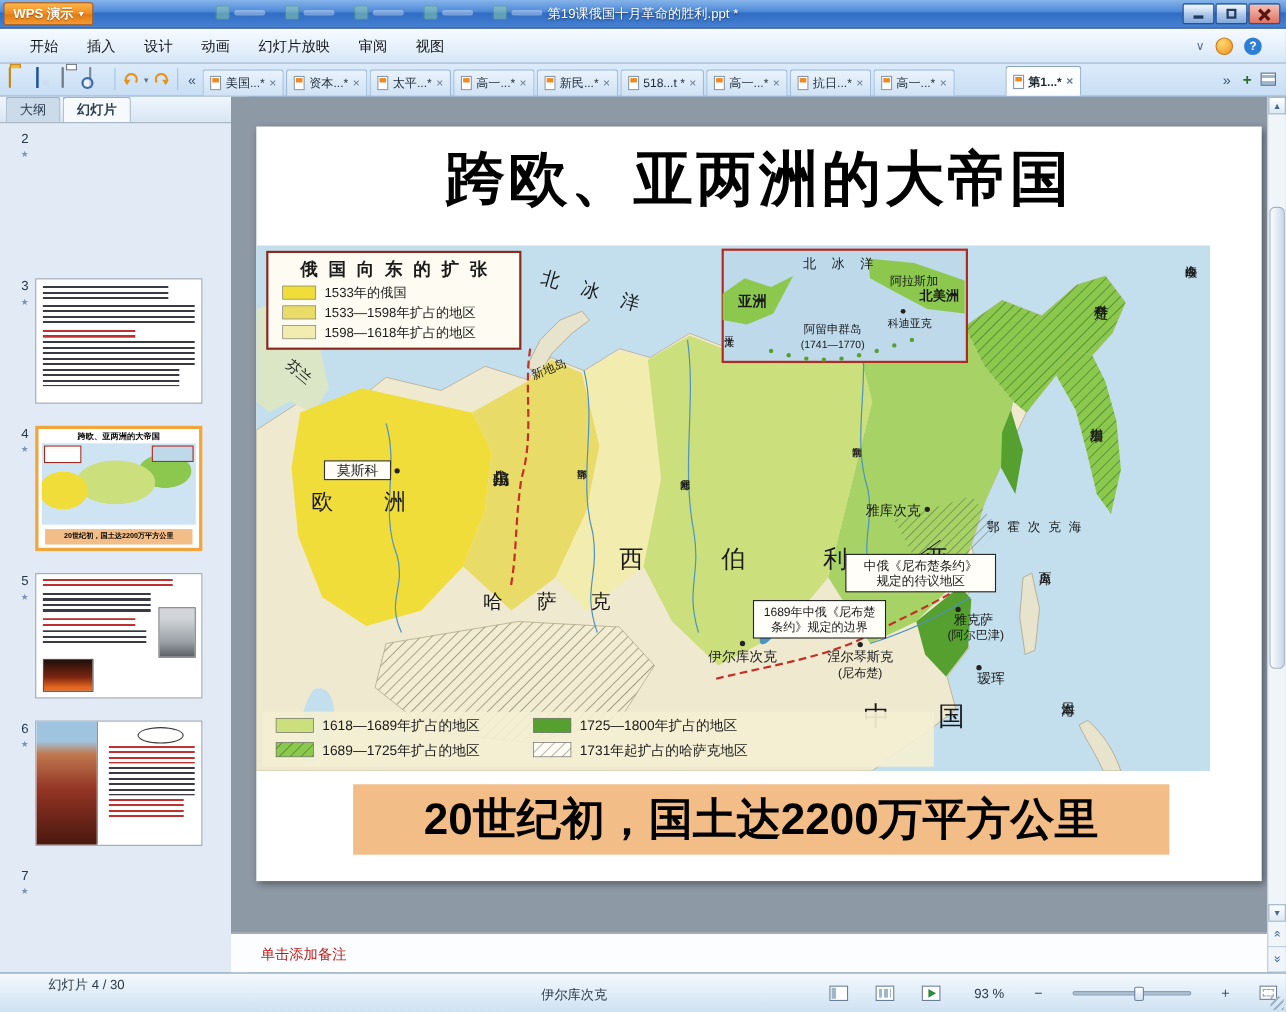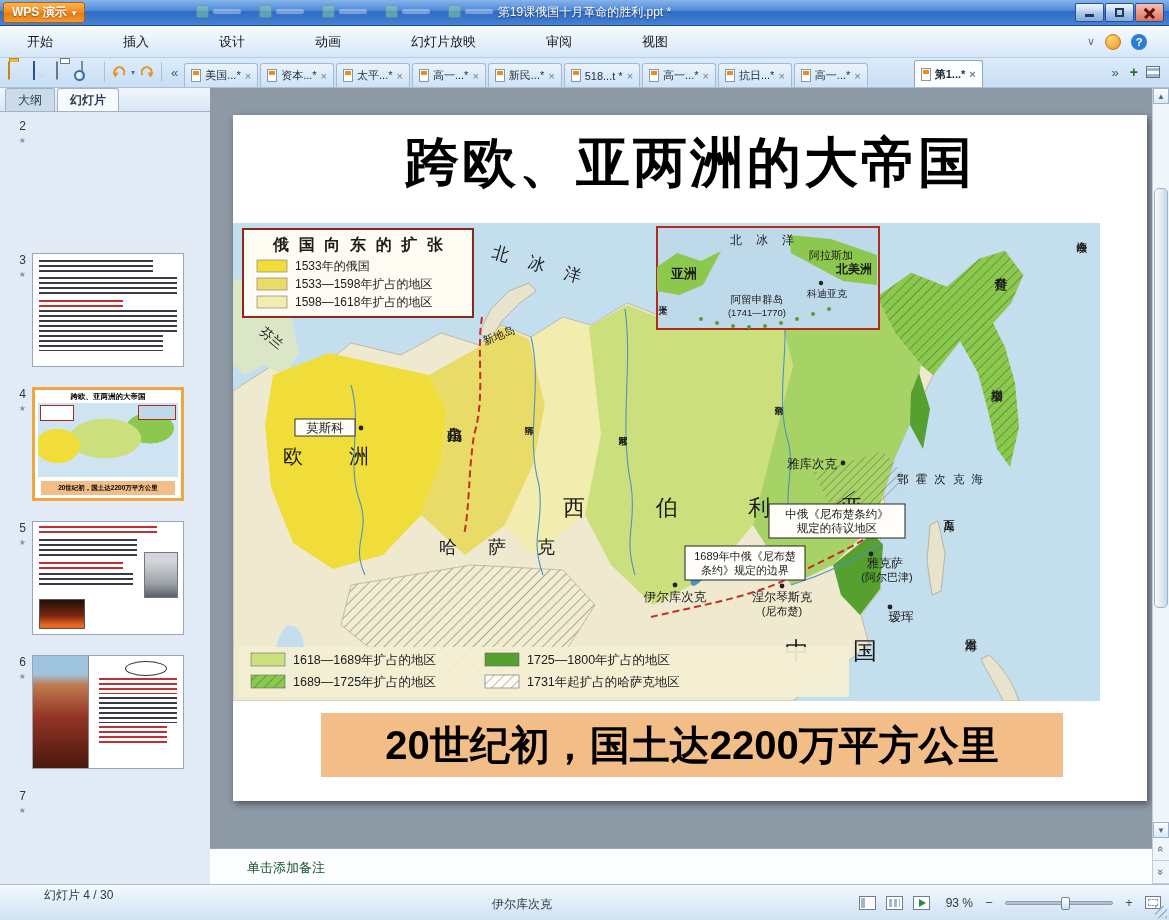--- a/index.html
+++ b/index.html
@@ -27,21 +27,21 @@
     background:linear-gradient(rgba(255,255,255,.9),rgba(185,208,236,.55)); }
   .win-btn.close { background:linear-gradient(#f6c0b4,#dd7363); }
   .g-min { position:absolute; left:9px; right:9px; bottom:4px; height:3px; background:#203a5c; }
   .g-max { position:absolute; left:9px; right:9px; top:4px; bottom:4px; border:2px solid #203a5c; }
   .g-x1,.g-x2 { position:absolute; left:7px; right:7px; top:8px; height:2.5px; background:#5c1410; }
   .g-x1 { transform:rotate(45deg); } .g-x2 { transform:rotate(-45deg); }
 
   
   .menubar { position:absolute; top:26px; left:0; right:0; height:32px;
     background:linear-gradient(#f7fbff,#e4effb 60%,#d5e6f7); border-bottom:1px solid #b6cee6;
-    display:flex; align-items:center; padding:0 14px;gap:44px; }
+    display:flex; align-items:center; padding:0 14px; }
   .menu-item { padding:5px 13px; font-size:13px; color:#14161a; }
   .menu-right { margin-left:auto; display:flex; align-items:center; gap:10px; padding-right:8px; }
   .mr-caret { color:#5a718a; font-size:11px; }
   .mr-promo { width:16px; height:16px; border-radius:50%; background:radial-gradient(circle at 35% 30%,#ffd96e,#f09020); border:1px solid #c87a14; }
   .mr-help { width:16px; height:16px; border-radius:50%; background:#2d7fd6; color:#fff; font-size:11px;
     font-weight:bold; text-align:center; line-height:16px; }
 
   
   .doctabbar { position:absolute; top:58px; left:0; right:0; height:30px;
     background:linear-gradient(#dcebfa,#c8def4); border-bottom:1px solid #a4c2e0;
@@ -123,37 +123,37 @@
     box-shadow:2px 3px 7px rgba(0,0,0,.45); }
   .slide-title { position:absolute; top:12px; left:0; right:0; text-align:center;
     font-size:54px; font-weight:bold; color:#000; letter-spacing:3px; white-space:nowrap; }
   .map-wrap { position:absolute; left:0; top:108px; width:867px; height:478px; }
   .map-wrap svg { width:100%; height:100%; display:block; }
   svg text { font-family:"Liberation Sans","DejaVu Sans",sans-serif; fill:#1a1a1a; }
   .vt { writing-mode:vertical-rl; text-orientation:upright; }
   .caption { position:absolute; left:88px; top:598px; width:742px; height:64px; background:#f2bd86;
     font-size:40px; font-weight:bold; color:#000; text-align:center; line-height:64px; white-space:nowrap; }
   .notes { position:absolute; left:0; right:17px; bottom:0; height:36px; background:#fcfdfe;
-    border-top:1px solid #96a4b4; font-size:13px; color:#14532d; padding:10px 0 0 37px; }
+    border-top:1px solid #96a4b4; font-size:13px; color:#b91c1c; padding:10px 0 0 27px; }
   .vscroll { position:absolute; right:0; top:0; bottom:46px; width:17px; background:#f0f5fa; border-left:1px solid #bccddd; }
   .vs-btn { position:absolute; left:0; right:0; height:16px; background:linear-gradient(#fdfeff,#dce8f3);
     border:1px solid #9fb2c6; text-align:center; font-size:8px; color:#4a6a8a; line-height:15px; }
   .vs-btn.up { top:0; } .vs-btn.down { bottom:0; }
   .vs-thumb { position:absolute; left:1px; right:1px; top:100px; height:420px;
     background:linear-gradient(90deg,#fdfeff,#c8d8e8); border:1px solid #9fb2c6; border-radius:5px; }
   .nav-dbl { position:absolute; right:0; bottom:0; width:17px; height:46px; border-left:1px solid #bccddd; background:#f0f5fa; }
   .nd { height:23px; border-bottom:1px solid #bccddd; text-align:center; }
   .nd span { display:inline-block; font-size:11px; color:#2c5a8c; transform:rotate(90deg); line-height:22px; }
 
   
   .statusbar { position:absolute; left:0; right:0; bottom:0; height:36px;
     background:linear-gradient(#f4f9fd,#dfecf8 55%,#cfe1f1); border-top:1px solid #a4bcd4; z-index:20; }
   .sb-slide { position:absolute; left:44px; top:2px; font-size:12px; color:#2c3a48; }
   .sb-template { position:absolute; left:492px; top:11px; font-size:12px; color:#2c3a48; }
-  .sb-right { position:absolute; right:8px; top:0; height:100%; display:flex; align-items:center; gap:10px; }
+  .sb-right { position:absolute; right:8px; top:0; height:100%; display:flex; align-items:center; gap:25px; }
   .v-ico { width:17px; height:14px; border:1px solid #6a7f95; background:#fff; position:relative; }
   .v-normal::before { content:""; position:absolute; left:1px; top:1px; bottom:1px; width:4px; background:#9fb6cc; }
   .v-sorter::before { content:""; position:absolute; inset:2px;
     background:repeating-linear-gradient(90deg,#9fb6cc 0 3px,transparent 3px 5px); }
   .v-play::before { content:""; position:absolute; left:5px; top:2.5px;
     border-left:7px solid #2e8a3e; border-top:4px solid transparent; border-bottom:4px solid transparent; }
   .sb-zoomtxt { font-size:12px; color:#2c3a48; margin-left:6px; }
   .z-btn { font-size:13px; color:#3c5068; width:12px; text-align:center; }
   .z-track { width:108px; height:4px; background:#afc2d4; border:1px solid #8fa?; border:1px solid #8ca0b4; border-radius:2px; position:relative; }
   .z-thumb { position:absolute; left:52%; top:-5px; width:9px; height:13px;

